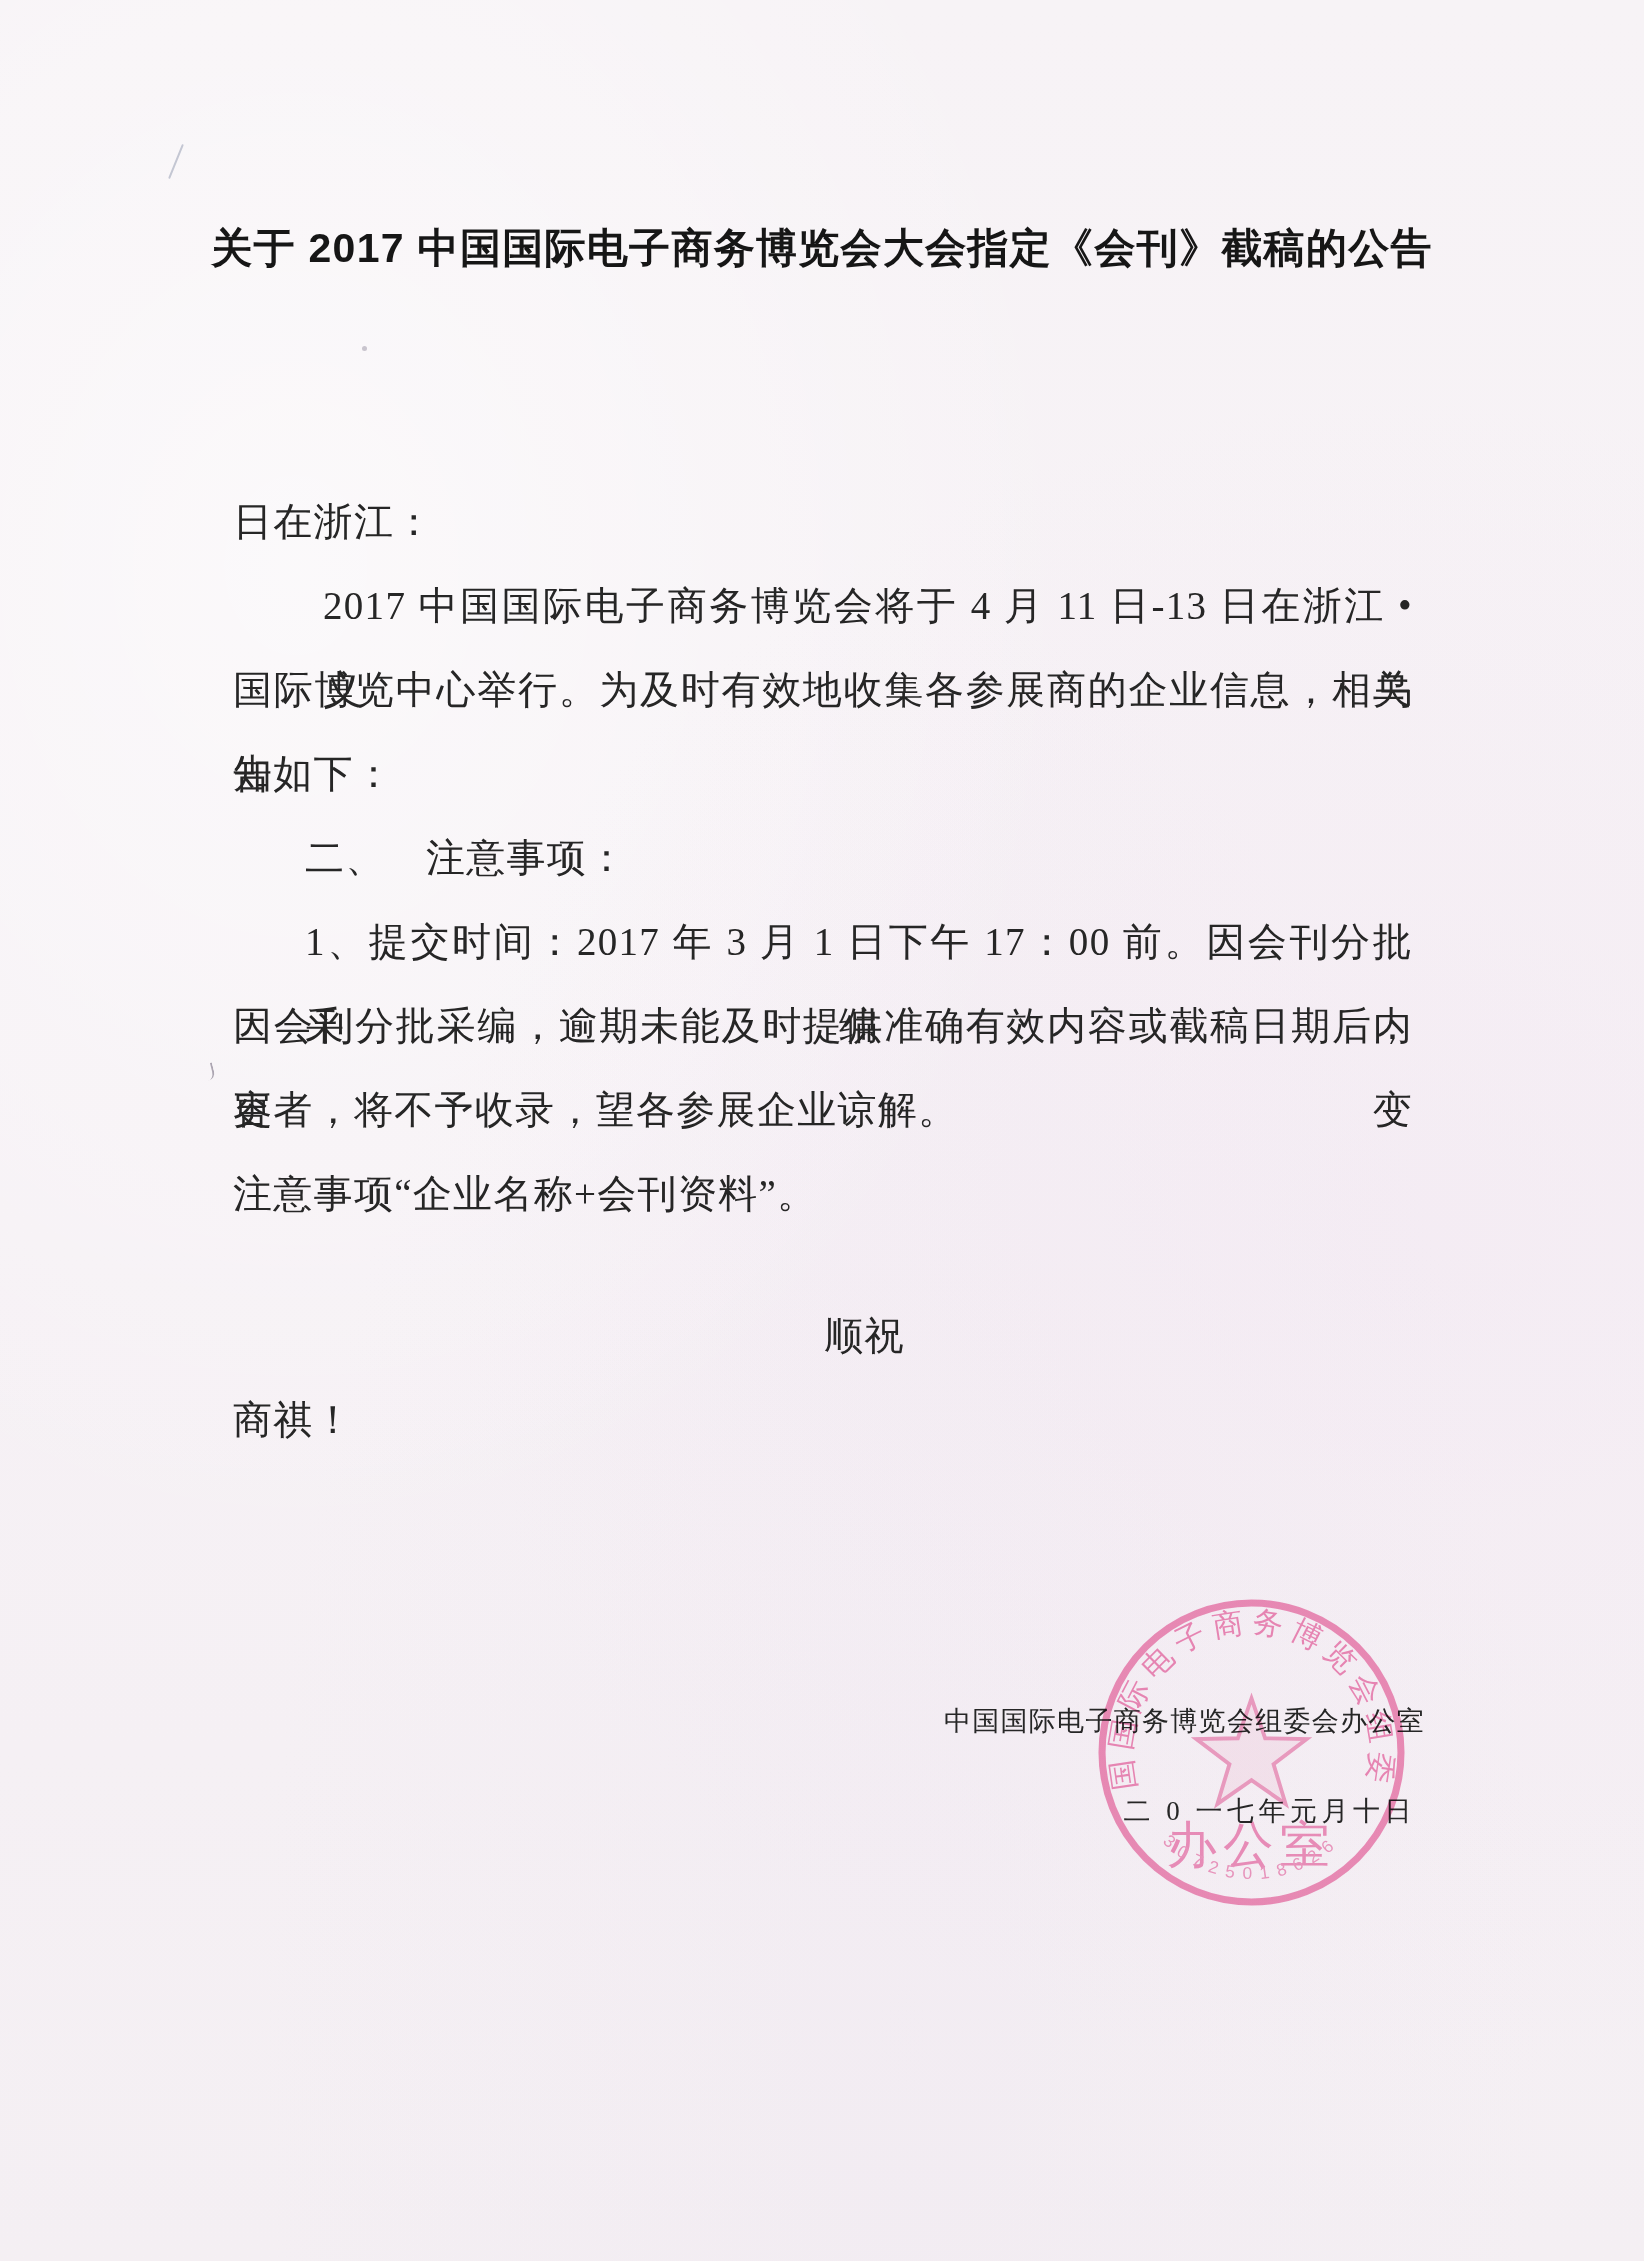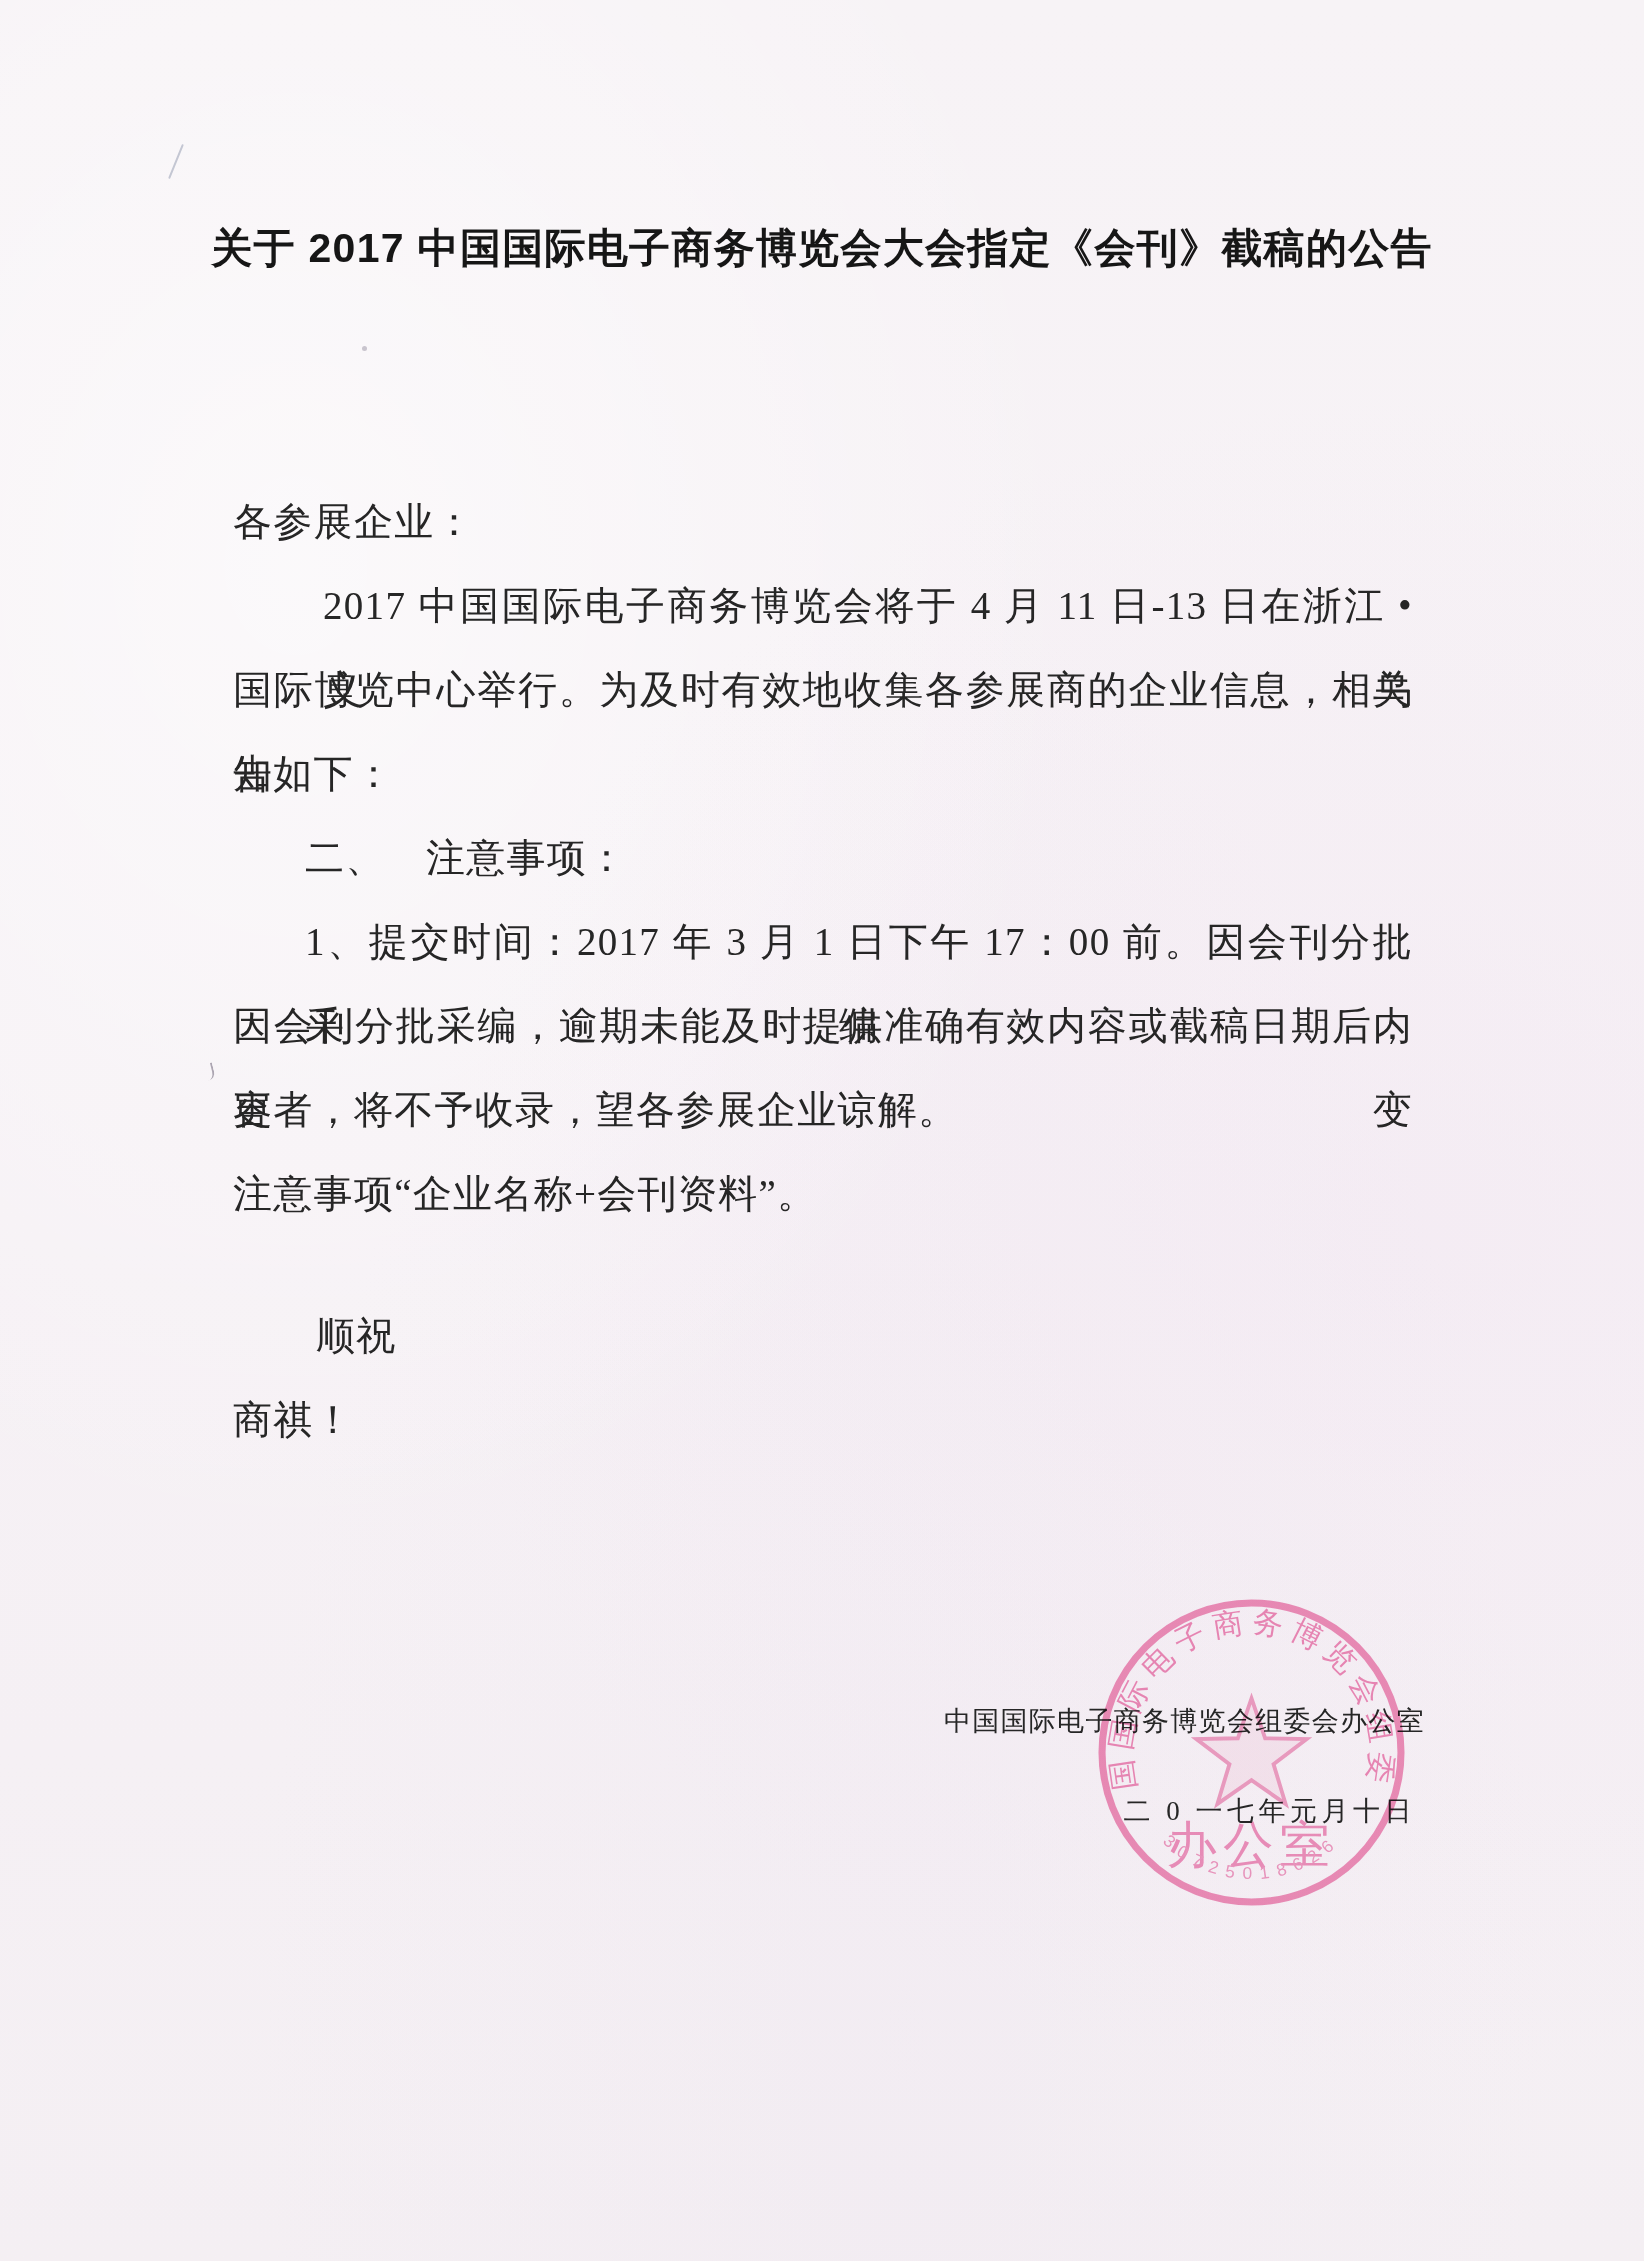--- a/index.html
+++ b/index.html
@@ -48,21 +48,21 @@
   }
   .ind-para { padding-left: 90px; }
   .ind-item { padding-left: 72px; }
   .fill {
     text-align: justify;
     text-align-last: justify;
   }
   .spacer-90 { height: 58px; }
 
   .closing-line { height: 84px; line-height: 84px; }
-  .closing-wish-1 { padding-left: 83px; }
+  .closing-wish-1 { padding-left: 83px; text-align: center; }
 
   .signature {
     position: absolute;
     right: 219px;
     top: 1686px;
     text-align: right;
     font-size: 27px;
     letter-spacing: 1.3px;
     z-index: 1;
   }
@@ -124,21 +124,21 @@
   }
 </style>
 </head>
 <body>
 
 <div class="page">
 
   <div class="doc-title">关于 2017 中国国际电子商务博览会大会指定《会刊》截稿的公告</div>
 
   <div class="body-text">
-    <div class="line">各参展企业：</div>
+    <div class="line">日在浙江：</div>
     <div class="line ind-para fill">2017 中国国际电子商务博览会将于 4 月 11 日-13 日在浙江 •义乌</div>
     <div class="line fill">国际博览中心举行。为及时有效地收集各参展商的企业信息，相关告</div>
     <div class="line">知如下：</div>
     <div class="line ind-item">二、　注意事项：</div>
     <div class="line ind-item fill">1、提交时间：2017 年 3 月 1 日下午 17：00 前。因会刊分批采编，</div>
     <div class="line fill">因会刊分批采编，逾期未能及时提供准确有效内容或截稿日期后内容变</div>
     <div class="line">更者，将不予收录，望各参展企业谅解。</div>
     <div class="line">注意事项“企业名称+会刊资料”。</div>
 
     <div class="spacer-90"></div>

